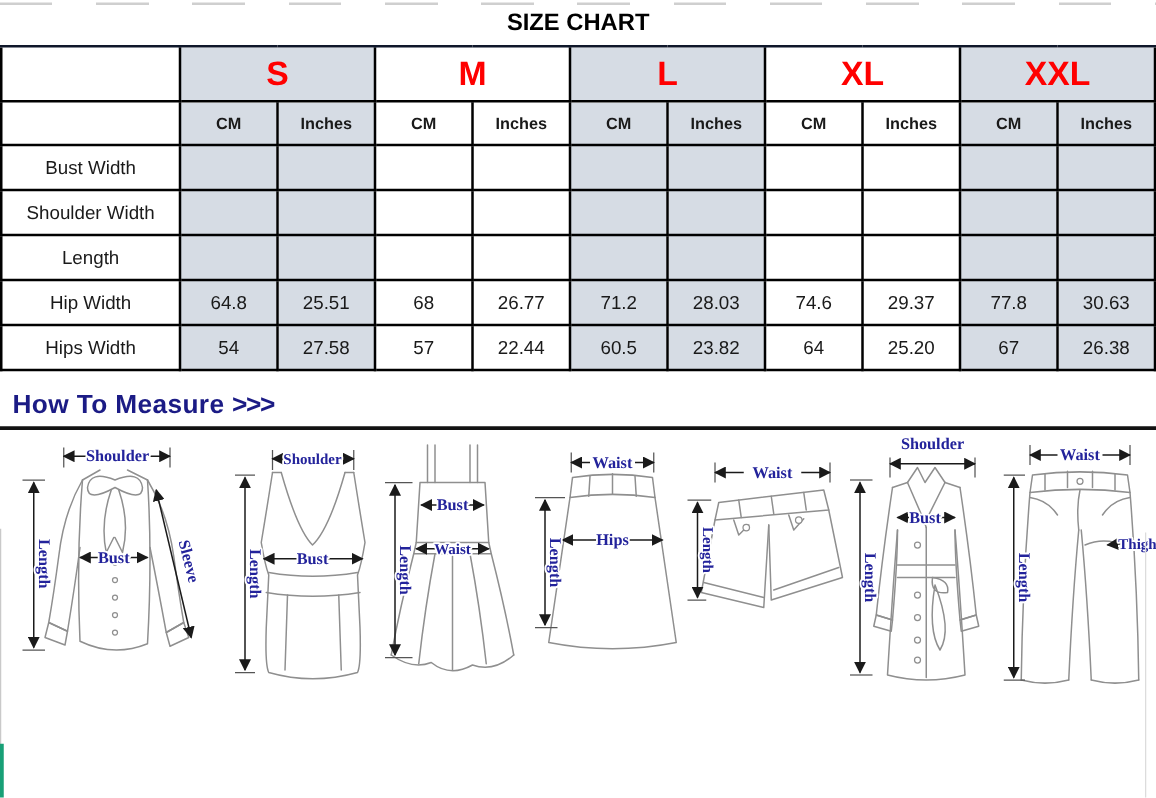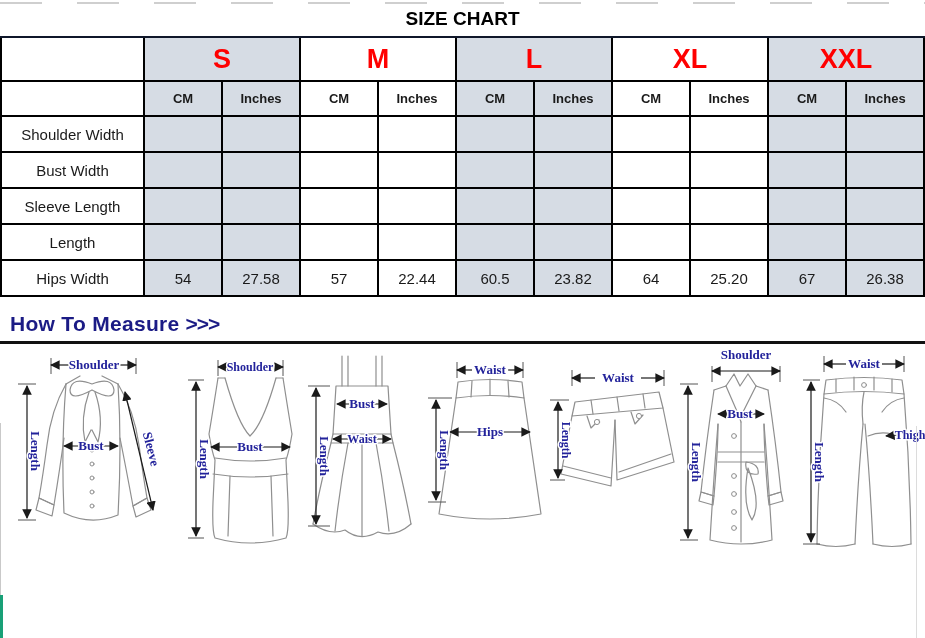--- a/index.html
+++ b/index.html
@@ -70,70 +70,70 @@
       <td>CM</td>
       <td>Inches</td>
       <td class="g">CM</td>
       <td class="g">Inches</td>
       <td>CM</td>
       <td>Inches</td>
       <td class="g">CM</td>
       <td class="g">Inches</td>
     </tr>
     <tr class="data">
+      <td class="lbl">Bust Width</td>
+      <td class="g"></td>
+      <td class="g"></td>
+      <td></td>
+      <td></td>
+      <td class="g"></td>
+      <td class="g"></td>
+      <td></td>
+      <td></td>
+      <td class="g"></td>
+      <td class="g"></td>
+    </tr>
+    <tr class="data">
       <td class="lbl">Shoulder Width</td>
       <td class="g"></td>
       <td class="g"></td>
       <td></td>
       <td></td>
       <td class="g"></td>
       <td class="g"></td>
       <td></td>
       <td></td>
       <td class="g"></td>
       <td class="g"></td>
     </tr>
     <tr class="data">
-      <td class="lbl">Bust Width</td>
-      <td class="g"></td>
-      <td class="g"></td>
-      <td></td>
-      <td></td>
-      <td class="g"></td>
-      <td class="g"></td>
-      <td></td>
-      <td></td>
-      <td class="g"></td>
-      <td class="g"></td>
-    </tr>
-    <tr class="data">
-      <td class="lbl">Sleeve Length</td>
-      <td class="g"></td>
-      <td class="g"></td>
-      <td></td>
-      <td></td>
-      <td class="g"></td>
-      <td class="g"></td>
-      <td></td>
-      <td></td>
-      <td class="g"></td>
-      <td class="g"></td>
-    </tr>
-    <tr class="data">
       <td class="lbl">Length</td>
       <td class="g"></td>
       <td class="g"></td>
       <td></td>
       <td></td>
       <td class="g"></td>
       <td class="g"></td>
       <td></td>
       <td></td>
       <td class="g"></td>
       <td class="g"></td>
+    </tr>
+    <tr class="data">
+      <td class="lbl">Hip Width</td>
+      <td class="g">64.8</td>
+      <td class="g">25.51</td>
+      <td>68</td>
+      <td>26.77</td>
+      <td class="g">71.2</td>
+      <td class="g">28.03</td>
+      <td>74.6</td>
+      <td>29.37</td>
+      <td class="g">77.8</td>
+      <td class="g">30.63</td>
     </tr>
     <tr class="data">
       <td class="lbl">Hips Width</td>
       <td class="g">54</td>
       <td class="g">27.58</td>
       <td>57</td>
       <td>22.44</td>
       <td class="g">60.5</td>
       <td class="g">23.82</td>
       <td>64</td>

